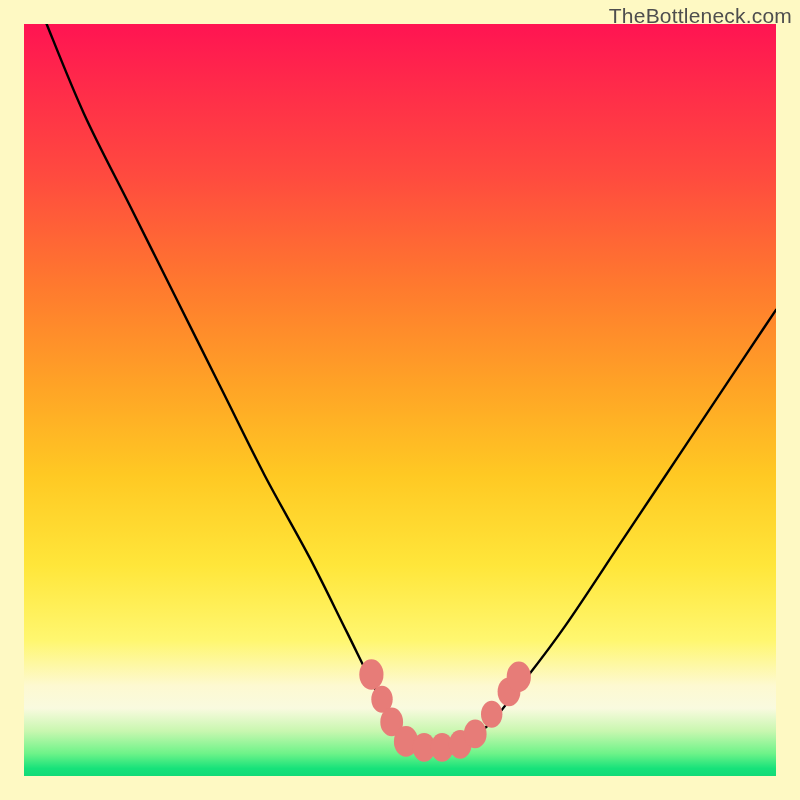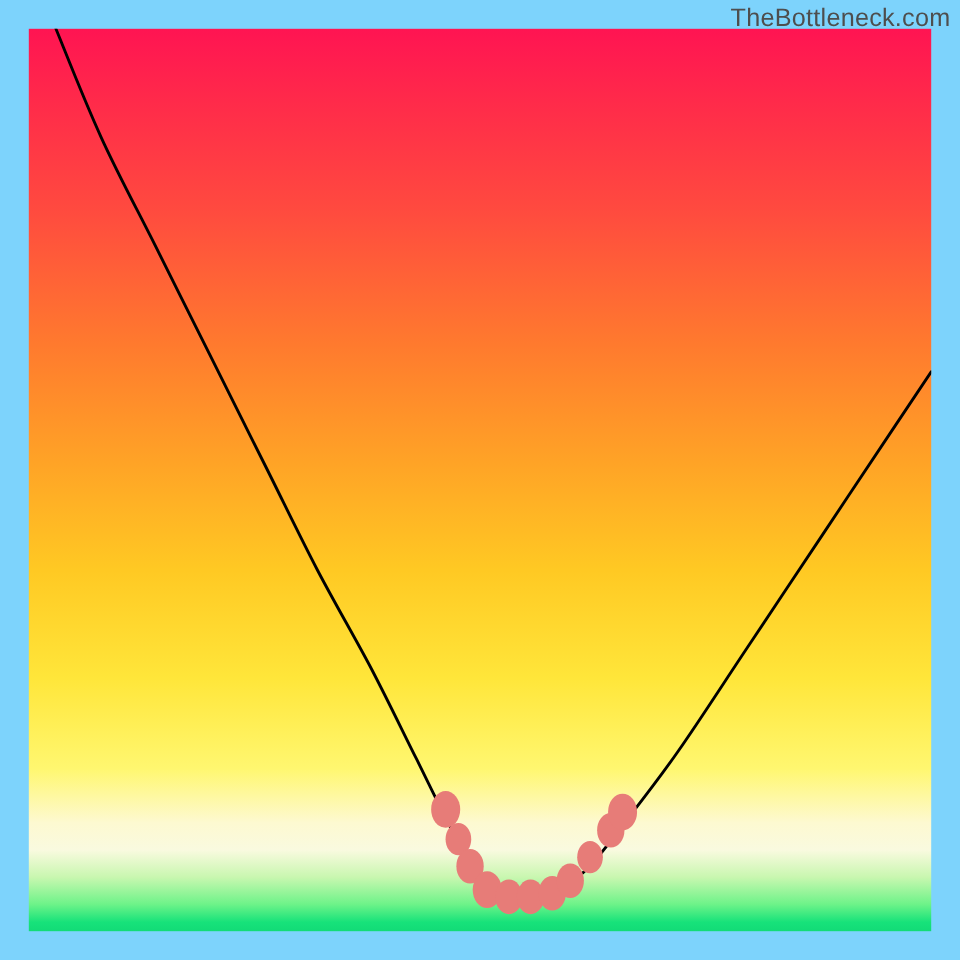--- a/index.html
+++ b/index.html
@@ -8,21 +8,21 @@
     width: 800px;
     height: 800px;
     background: #000;
     overflow: hidden;
     font-family: Arial, Helvetica, sans-serif;
   }
   .frame {
     position: absolute;
     left: 0; top: 0;
     width: 800px; height: 800px;
-    background: #7dd3fc;
+    background: #fef9c3;
   }
   .plot {
     position: absolute;
     left: 24px;
     top: 24px;
     width: 752px;   
     height: 752px;
     
     background: linear-gradient(
       to bottom,

